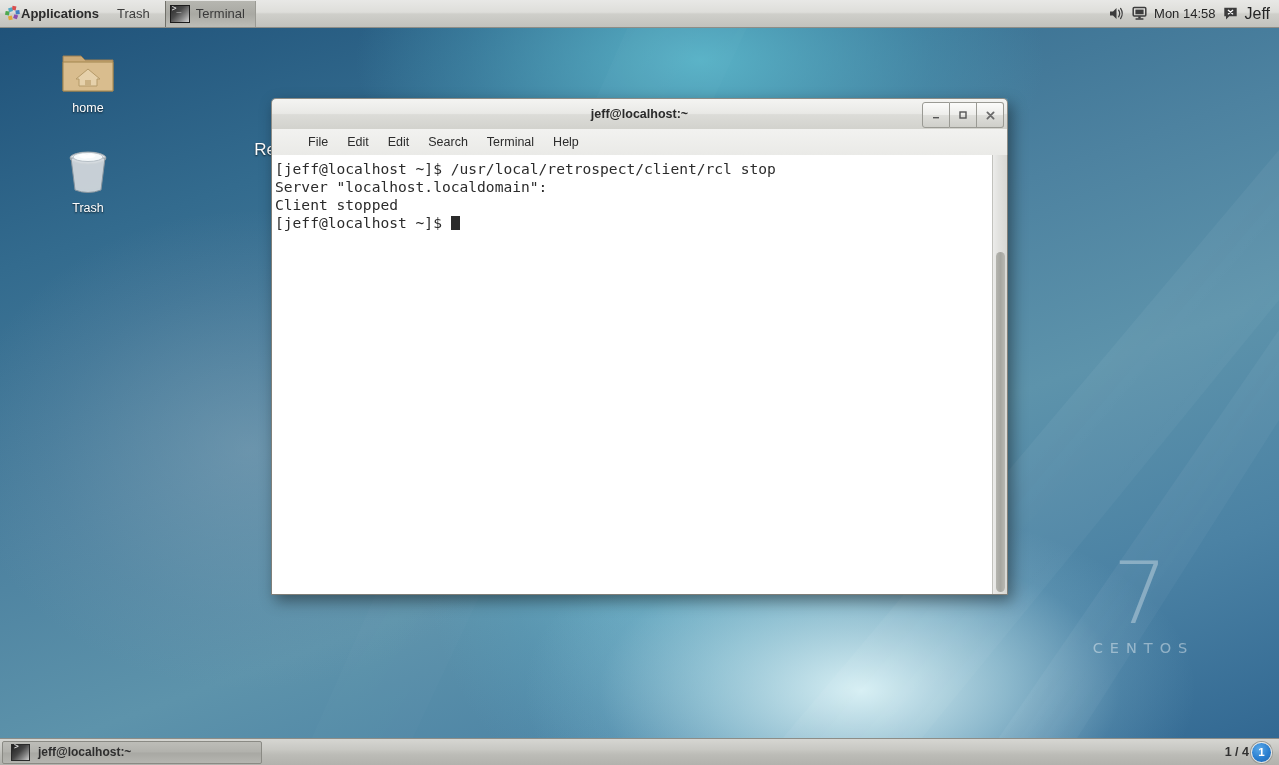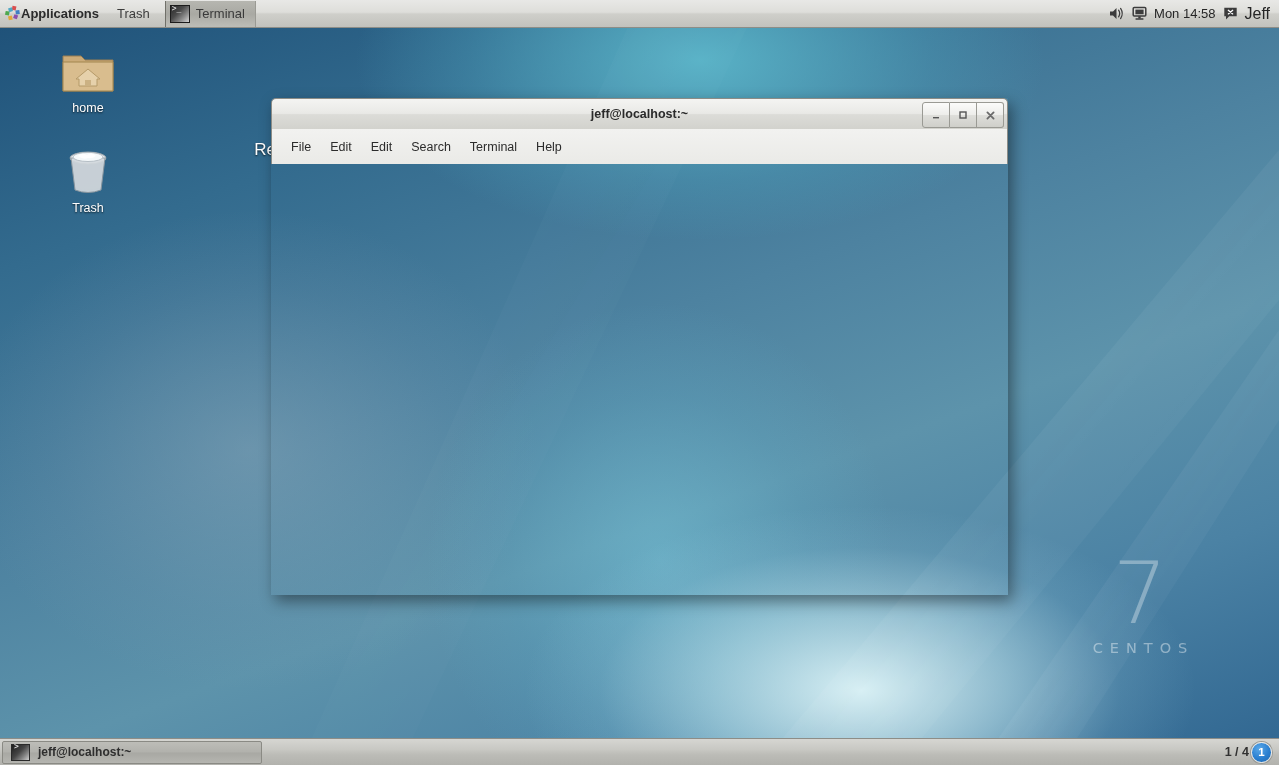--- a/index.html
+++ b/index.html
@@ -174,28 +174,28 @@
     border-left: none;
     font-family: "DejaVu Sans", sans-serif;
     font-size: 11px;
     color: #4a4a4a;
     cursor: default;
   }
   .wctl:first-child { border-left: 1px solid #9a9a94; border-radius: 3px 0 0 3px; }
   .wctl:last-child { border-radius: 0 3px 3px 0; }
 
   #menubar {
-    height: 35px;
+    height: 26px;
     background: linear-gradient(180deg, #f2f2f0 0%, #eaeae7 100%);
     border-left: 1px solid #8c8c86;
     border-right: 1px solid #8c8c86;
     box-sizing: border-box;
     display: flex;
     align-items: center;
-    padding-left: 10px;
+    padding-left: 27px;
     gap: 1px;
   }
   .menu-item {
     padding: 3px 9px;
     font-size: 12.5px;
     color: #2c2c2c;
     cursor: default;
     border-radius: 2px;
   }
 
@@ -414,20 +414,30 @@
 
     <div id="menubar">
       <div class="menu-item">File</div>
       <div class="menu-item">Edit</div>
       <div class="menu-item">Edit</div>
       <div class="menu-item">Search</div>
       <div class="menu-item">Terminal</div>
       <div class="menu-item">Help</div>
     </div>
 
+    <div id="terminal-body">
+      <div id="terminal-text"><span>[jeff@localhost ~]$ /usr/local/retrospect/client/rcl stop</span>
+<span>Server "localhost.localdomain":</span>
+<span>Client stopped</span>
+<span>[jeff@localhost ~]$ </span><span class="cursor-block"></span></div>
+
+      <div id="terminal-scrollbar">
+        <div id="scroll-thumb"></div>
+      </div>
+    </div>
   </div>
 
   <div id="top-panel">
     <div class="panel-btn" id="applications-menu">
       <svg class="pinwheel" viewBox="0 0 18 18">
         <rect x="8.6" y="1.2" width="4.2" height="4.2" fill="#d94f4f" transform="rotate(12 10.7 3.3)"></rect>
         <rect x="12.3" y="5.6" width="4.2" height="4.2" fill="#3f7fc4" transform="rotate(-8 14.4 7.7)"></rect>
         <rect x="10.2" y="10.4" width="4.2" height="4.2" fill="#8b4fae" transform="rotate(20 12.3 12.5)"></rect>
         <rect x="4.6" y="11.6" width="4.2" height="4.2" fill="#e4a63a" transform="rotate(-14 6.7 13.7)"></rect>
         <rect x="1.4" y="6.6" width="4.2" height="4.2" fill="#4fa84f" transform="rotate(10 3.5 8.7)"></rect>

